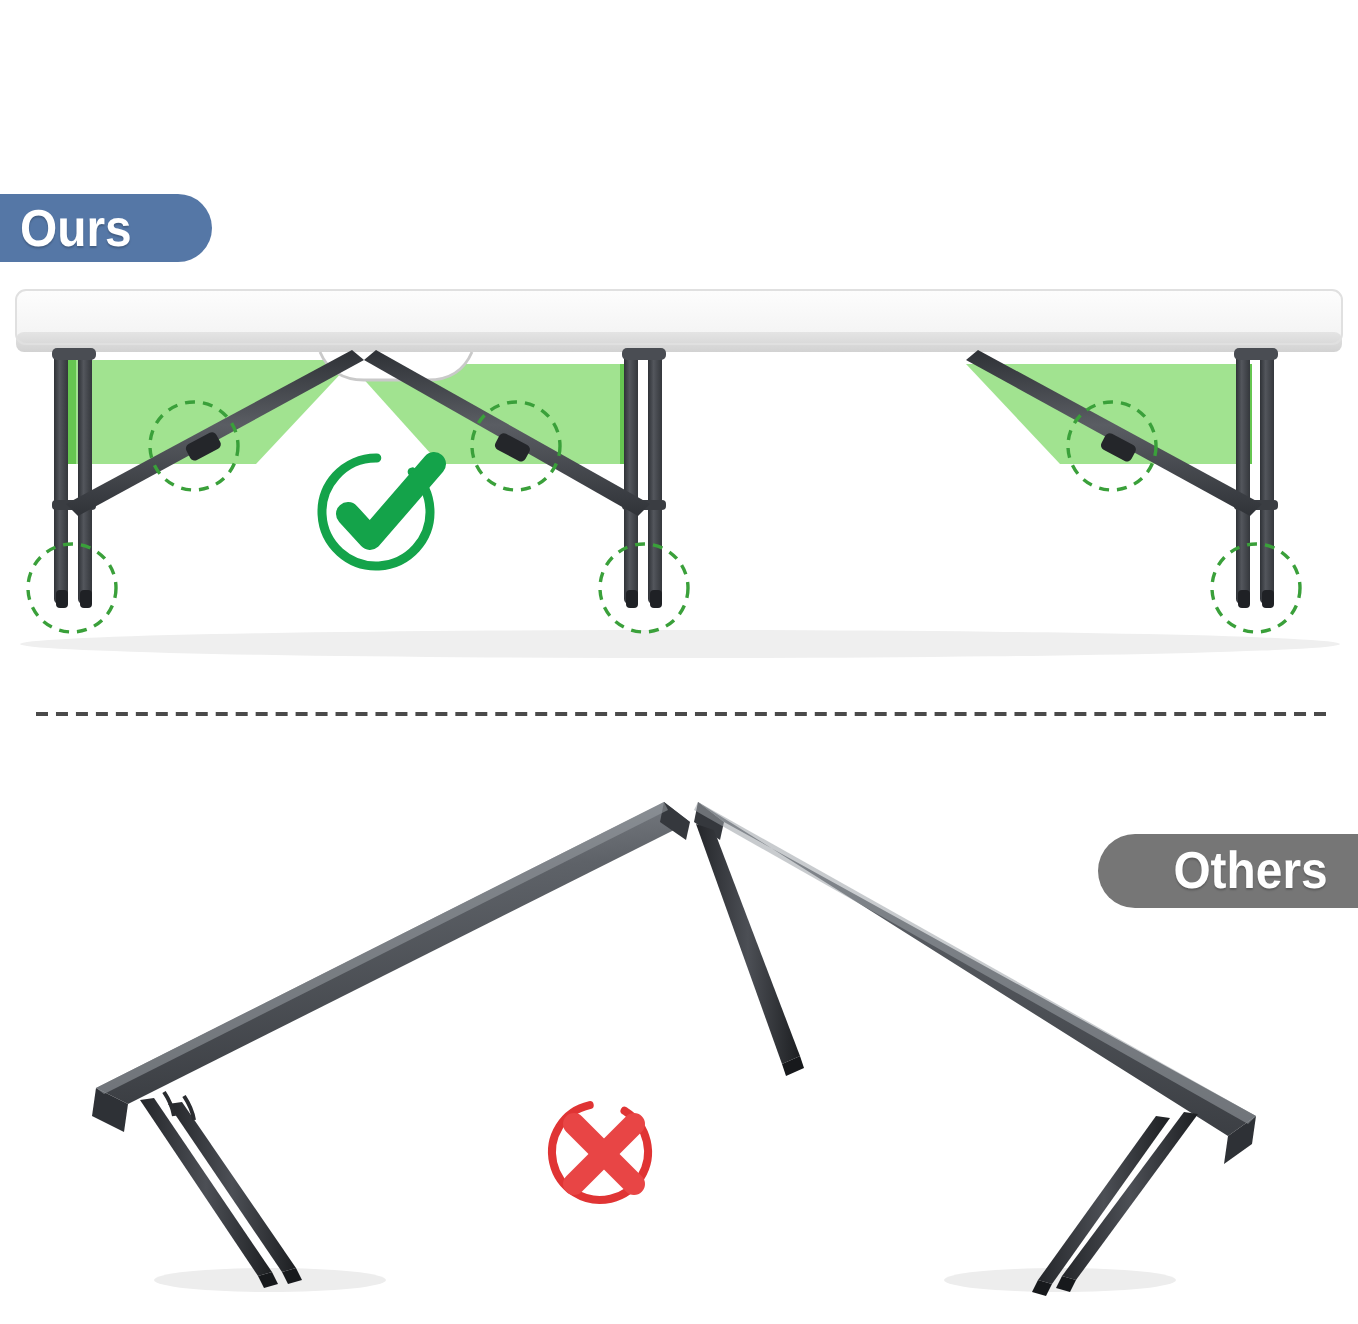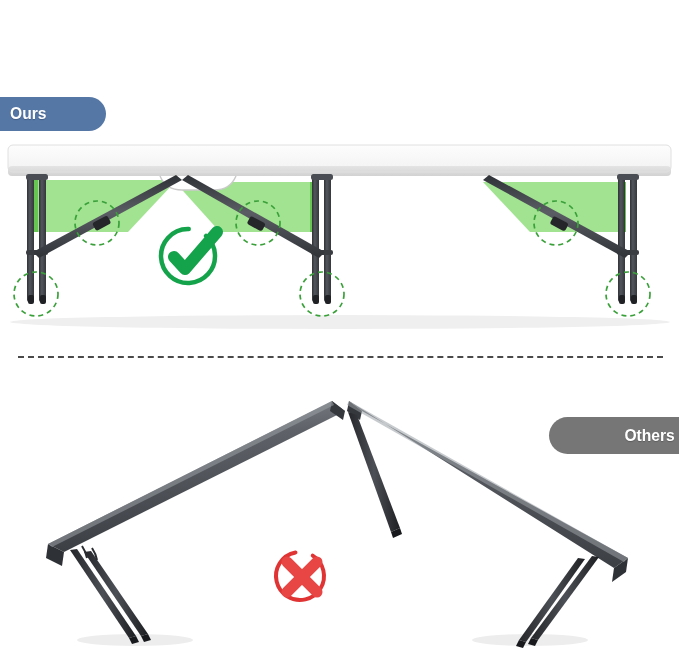--- a/index.html
+++ b/index.html
@@ -84,21 +84,21 @@
     white-space: nowrap;
   }
 
   
   .pill {
     position: absolute;
     display: flex;
     align-items: center;
     color: #ffffff;
     font-family: "Liberation Sans Narrow", "Liberation Sans", sans-serif;
-    font-size: 17px;
+    font-size: 26px;
     font-weight: bold;
     letter-spacing: 0px;
     white-space: nowrap;
     text-shadow: 0 1px 1px rgba(0,0,0,0.22);
   }
   #badge-ours {
     left: 0;
     top: 97px;
     width: 106px;
     height: 34px;
@@ -108,21 +108,21 @@
     box-sizing: border-box;
   }
   #badge-ours span { transform: scaleX(0.92); transform-origin: left center; }
   #badge-others {
     right: 0;
     top: 417px;
     width: 130px;
     height: 37px;
     background: #767676;
     border-radius: 20px 0 0 20px;
-    padding-right: 4px;
+    padding-right: 15px;
     box-sizing: border-box;
     justify-content: flex-end;
   }
   #badge-others span { transform: scaleX(0.92); transform-origin: right center; }
 
   
   #section-divider {
     position: absolute;
     left: 18px;
     top: 356px;

